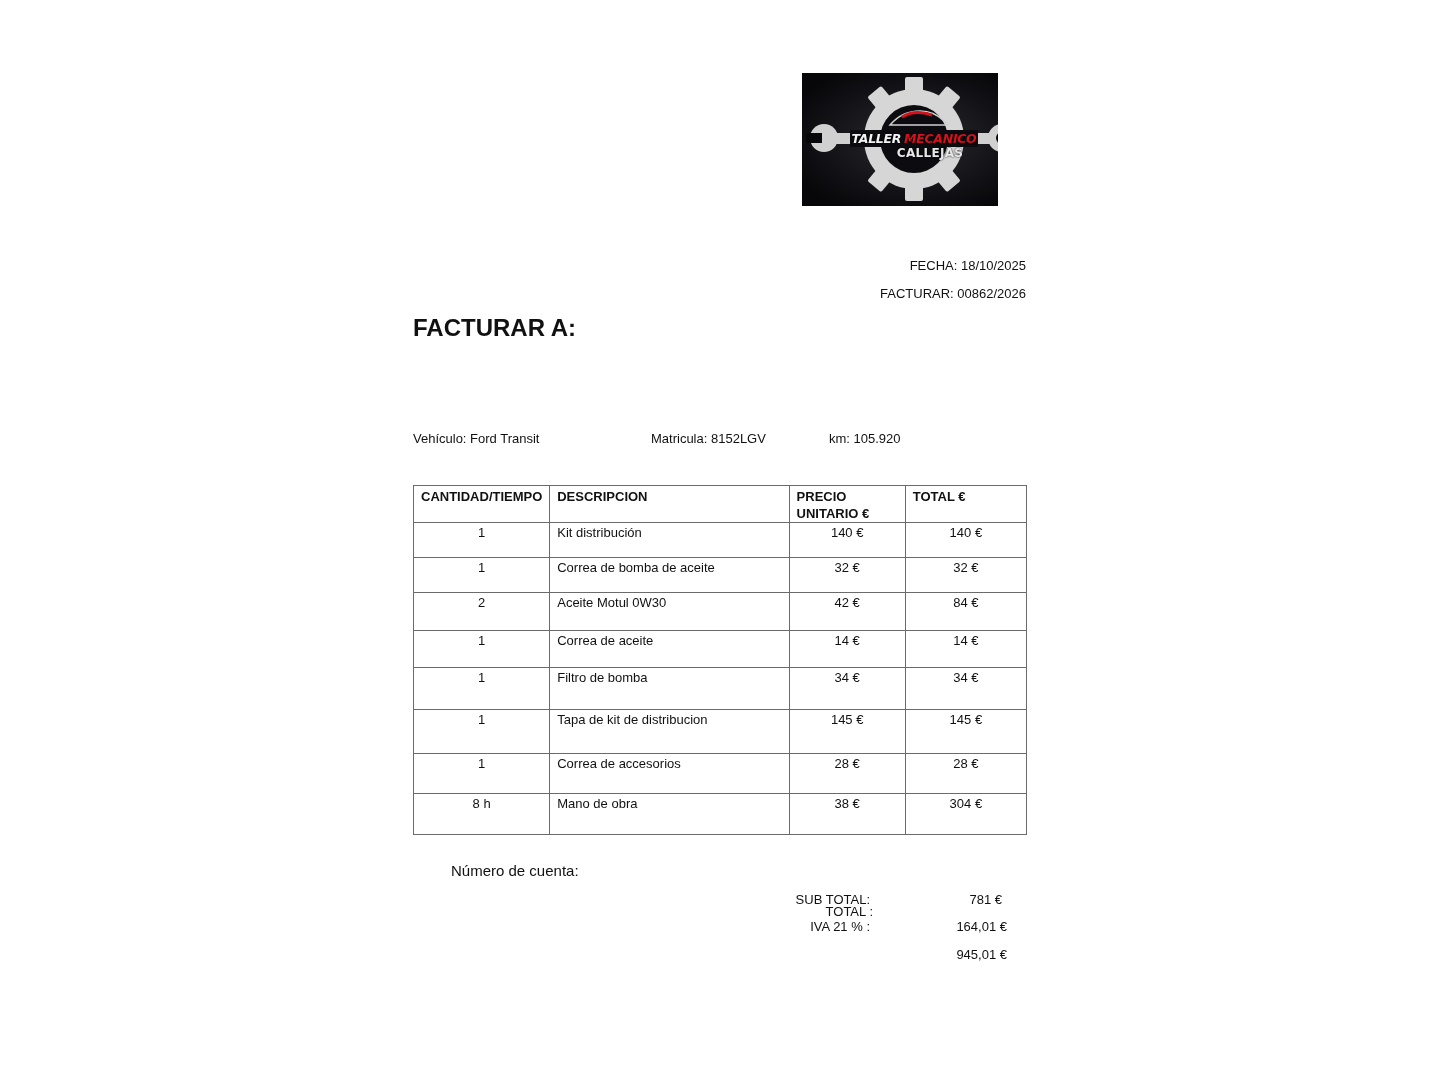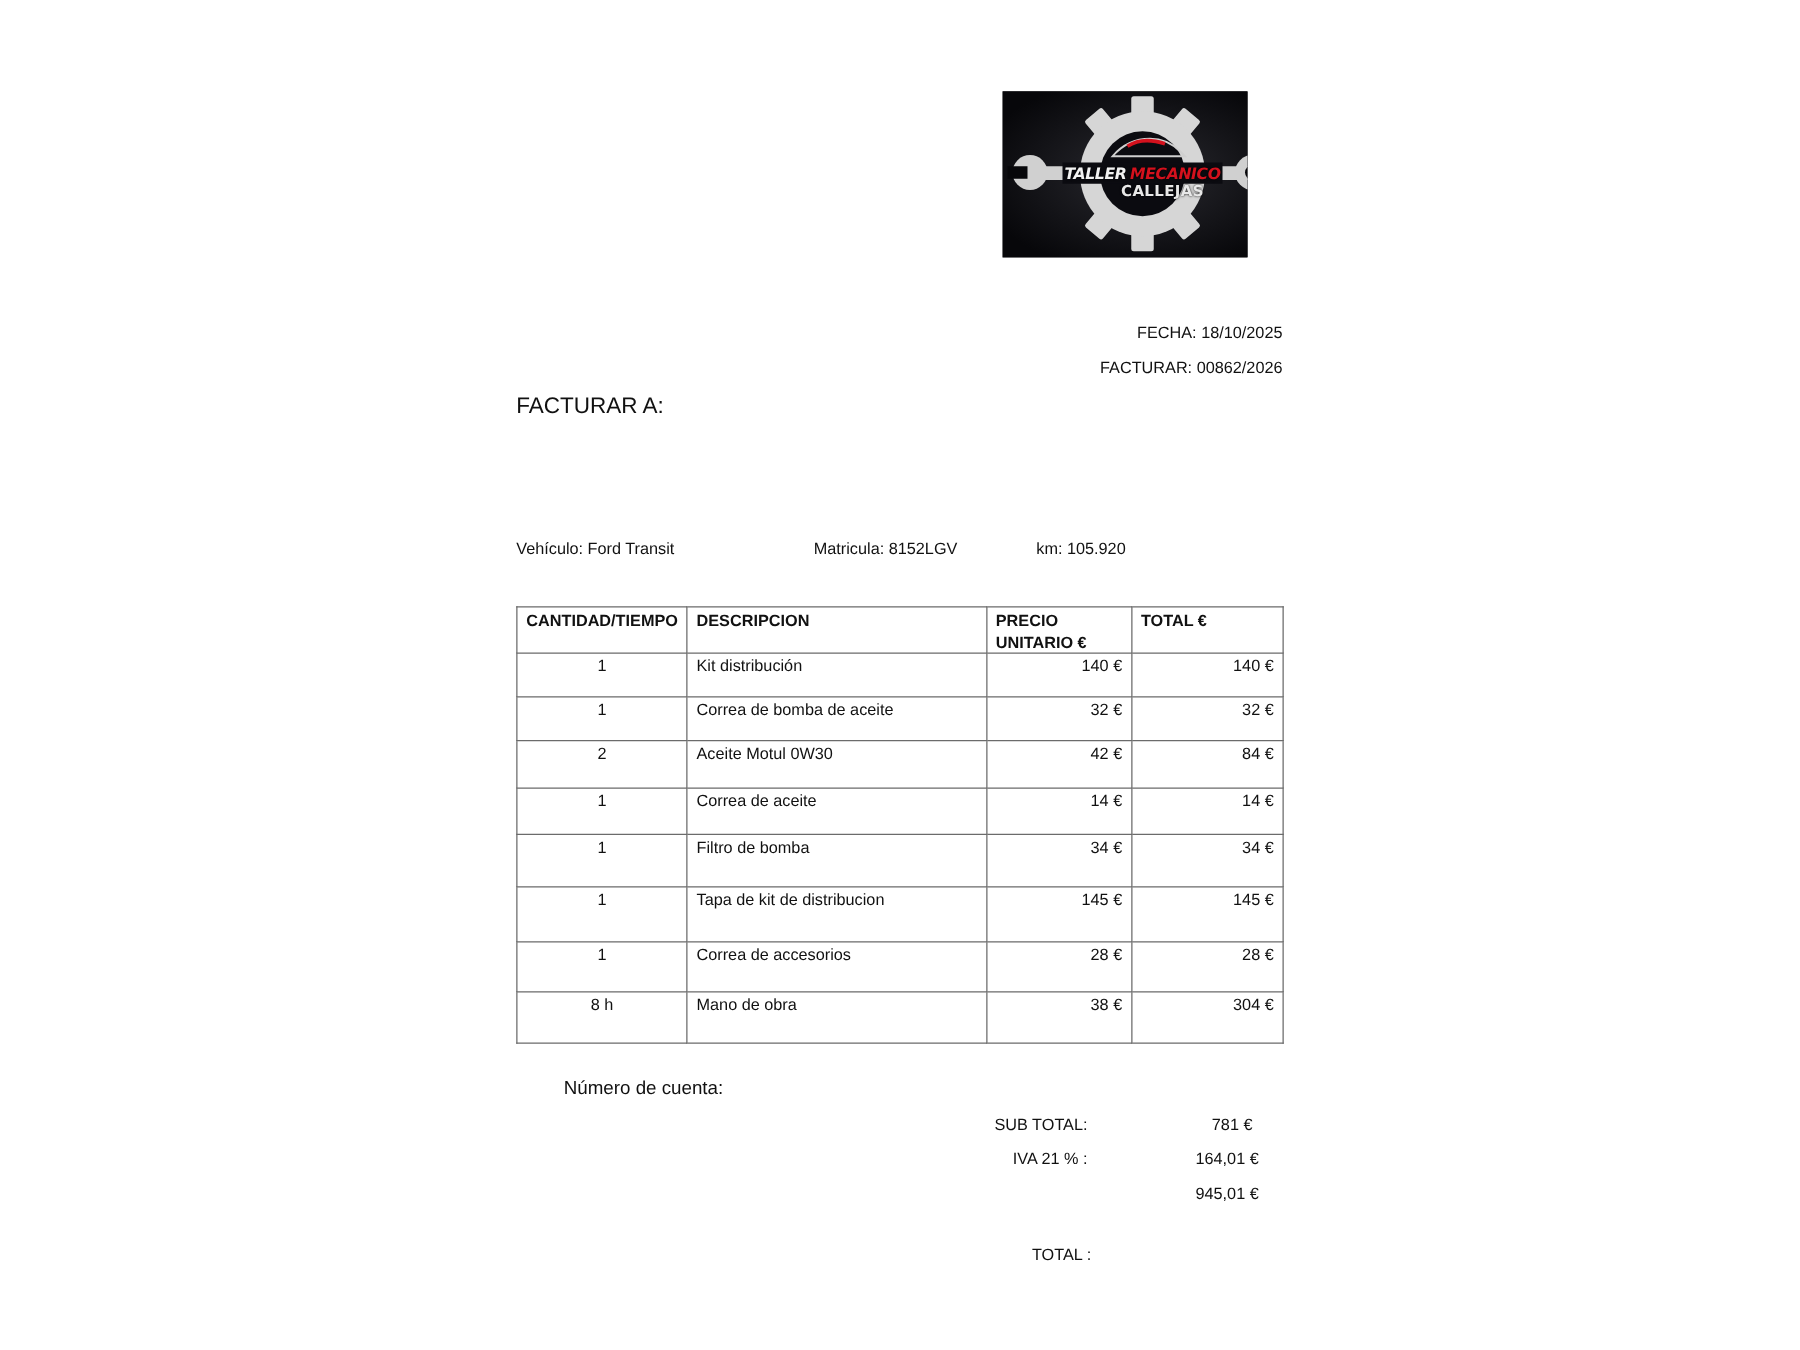--- a/index.html
+++ b/index.html
@@ -21,39 +21,39 @@
   .logo-line1 { top: 58px; font-size: 12.5px; letter-spacing: -0.3px; }
   .logo-line1 .w1 { color: #f2f2f2; text-shadow: 0 0 2px #000; }
   .logo-line1 .w2 { color: #d4111d; text-shadow: 0 0 2px #000; margin-left: 3px; }
   .logo-line2 { top: 73px; font-size: 12px; color: #e8e8e8; font-style: normal; letter-spacing: 0.3px; text-shadow: 0 0 2px #000; padding-left: 16px; }
 
   
   .meta { position: absolute; right: 414px; font-size: 13px; text-align: center; white-space: nowrap; }
   .meta-fecha { top: 258px; }
   .meta-factura { top: 286px; }
 
-  .bill-to { position: absolute; left: 413px; top: 314px; font-size: 18px; font-weight: normal; }
+  .bill-to { position: absolute; left: 413px; top: 314px; font-size: 24px; font-weight: bold; }
 
   .vehicle-row { position: absolute; top: 431px; font-size: 13px; white-space: nowrap; }
   .v1 { left: 413px; }
   .v2 { left: 651px; }
   .v3 { left: 829px; }
 
   
   .inv-table {
     position: absolute; left: 413px; top: 485px; width: 614px;
     border-collapse: collapse; font-size: 13px; table-layout: fixed;
   }
   .inv-table th, .inv-table td {
     border: 1px solid #6b6b6b; vertical-align: top; padding: 2px 7px 0 7px;
   }
   .inv-table th { font-weight: bold; text-align: left; height: 31px; line-height: 17px; }
   .inv-table td { line-height: 16px; }
   .c-qty { text-align: center !important; }
-  .c-num { text-align: right; margin-top: 20px; }
+  .c-num { text-align: center; margin-top: 20px; }
   .col1 { width: 136px; } .col2 { width: 239px; } .col3 { width: 116px; } .col4 { width: 121px; }
 
   .cuenta { position: absolute; left: 451px; top: 862px; font-size: 15px; }
 
   .totals { position: absolute; font-size: 13px; white-space: nowrap; }
   .t-label { text-align: left; }
   .t-value { text-align: right; }
 </style>
 </head>
 <body>
@@ -173,16 +173,16 @@
       </tr>
     </tbody>
   </table>
 
   <div class="cuenta">Número de cuenta:</div>
 
   <div class="totals t-label" style="right:570px; top:892px;">SUB TOTAL:</div>
   <div class="totals t-value" style="right:438px; top:892px;">781 €</div>
   <div class="totals t-label" style="right:570px; top:919px;">IVA 21 % :</div>
   <div class="totals t-value" style="right:433px; top:919px;">164,01 €</div>
-  <div class="totals t-label" style="right:567px; top:996px;">TOTAL :</div>
+  <div class="totals t-label" style="right:567px; top:904px;">TOTAL :</div>
   <div class="totals t-value" style="right:433px; top:947px;">945,01 €</div>
 
 </div>
 
 </body></html>

